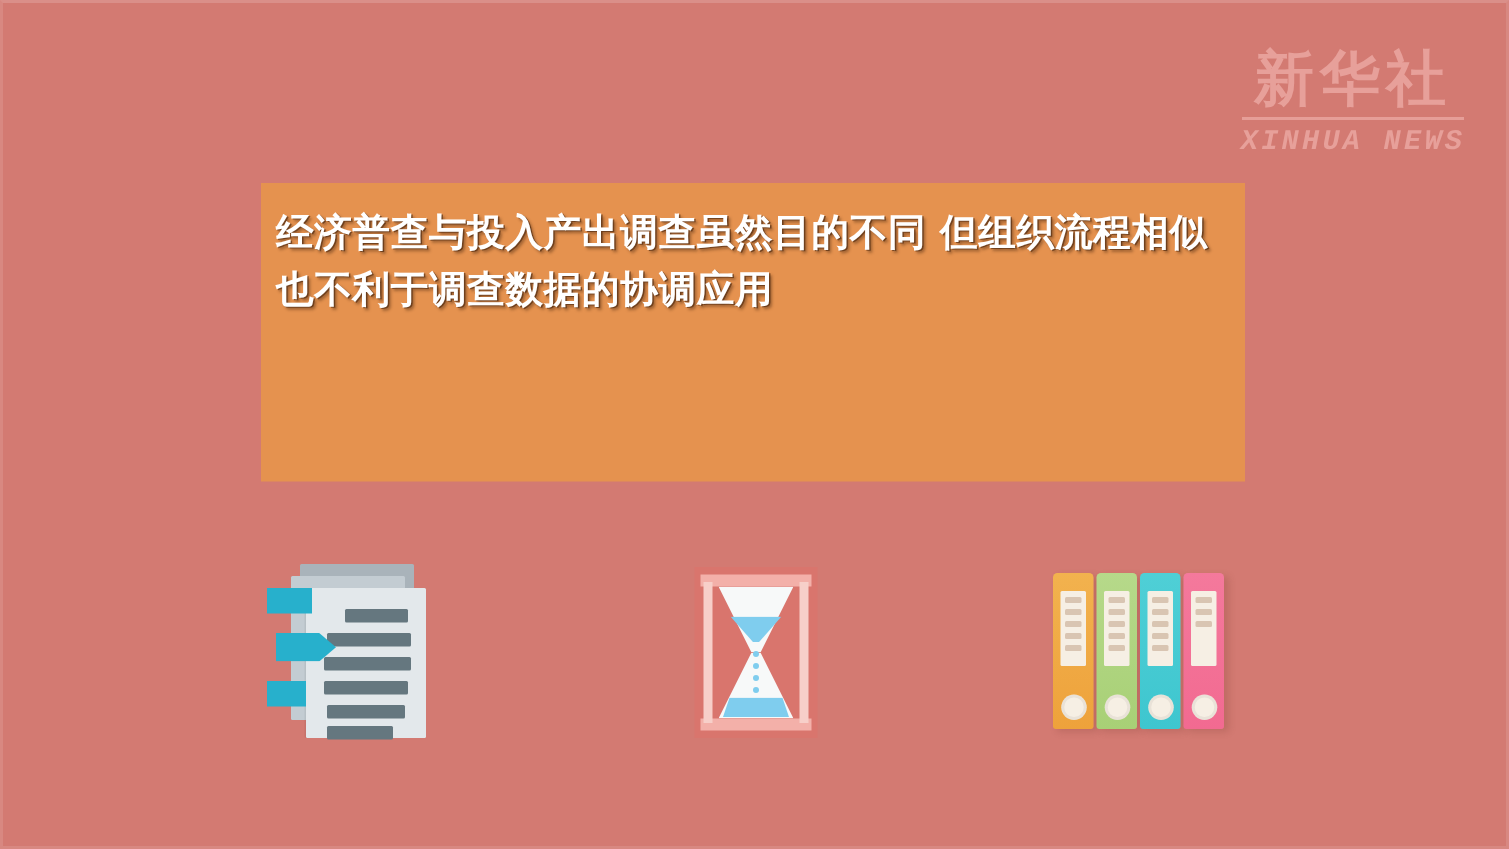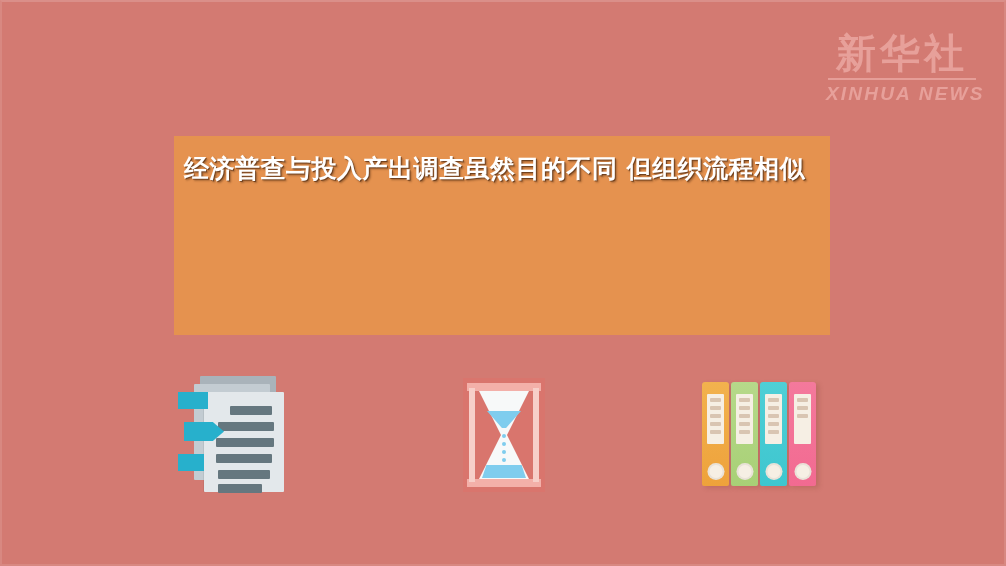--- a/index.html
+++ b/index.html
@@ -43,35 +43,34 @@
     line-height: 1.05;
     white-space: nowrap;
   }
   #logo .rule {
     height: 2px;
     background: #e7a09a;
     margin: 4px 2px 3px 2px;
     opacity: .95;
   }
   #logo .en {
-    font-family: Liberation Sans, sans-serif;
+    font-family: Liberation Mono, monospace;
     font-style: italic;
     font-size: 19px;
     font-weight: 700;
     letter-spacing: 2.2px;
     color: #e7a09a;
     white-space: nowrap;
-    text-align: right;
   }
 
   
   #caption-banner {
     position: absolute;
     left: 174px;
-    top: 136px;
+    top: 122px;
     width: 656px;
     height: 199px;
     background: #e5924f;
     z-index: 20;
   }
   #caption-lines {
     position: absolute;
     left: 10px;
     top: 14px;
     right: 6px;
@@ -269,20 +268,21 @@
 
   <div id="logo">
     <div class="cn">新华社</div>
     <div class="rule"></div>
     <div class="en">XINHUA NEWS</div>
   </div>
 
   <div id="caption-banner">
     <div id="caption-lines">
       <div class="caption-line">经济普查与投入产出调查虽然目的不同 但组织流程相似</div>
+      <div class="caption-line">也不利于调查数据的协调应用</div>
     </div>
   </div>
 
   <div id="icon-row">
 
     <div id="icon-documents">
       <div class="sheet back2"></div>
       <div class="sheet back1"></div>
       <div class="sheet front">
         <div class="ruleline" style="left:26px;top:14px;width:42px;"></div>

